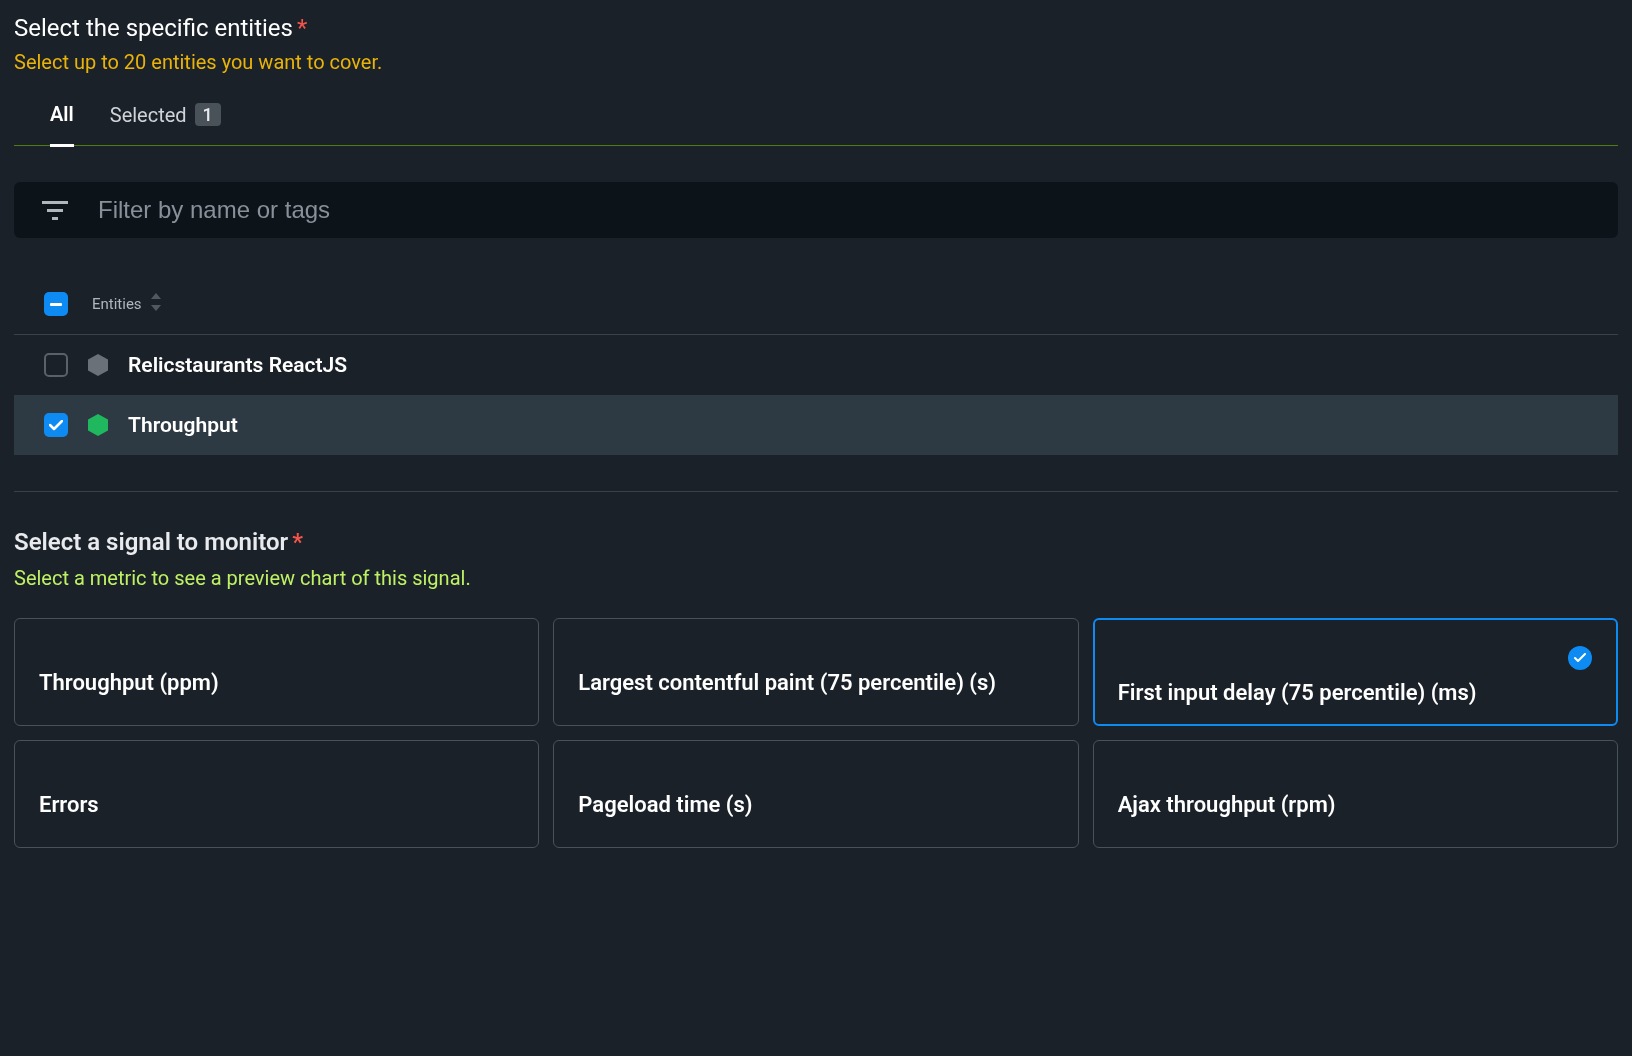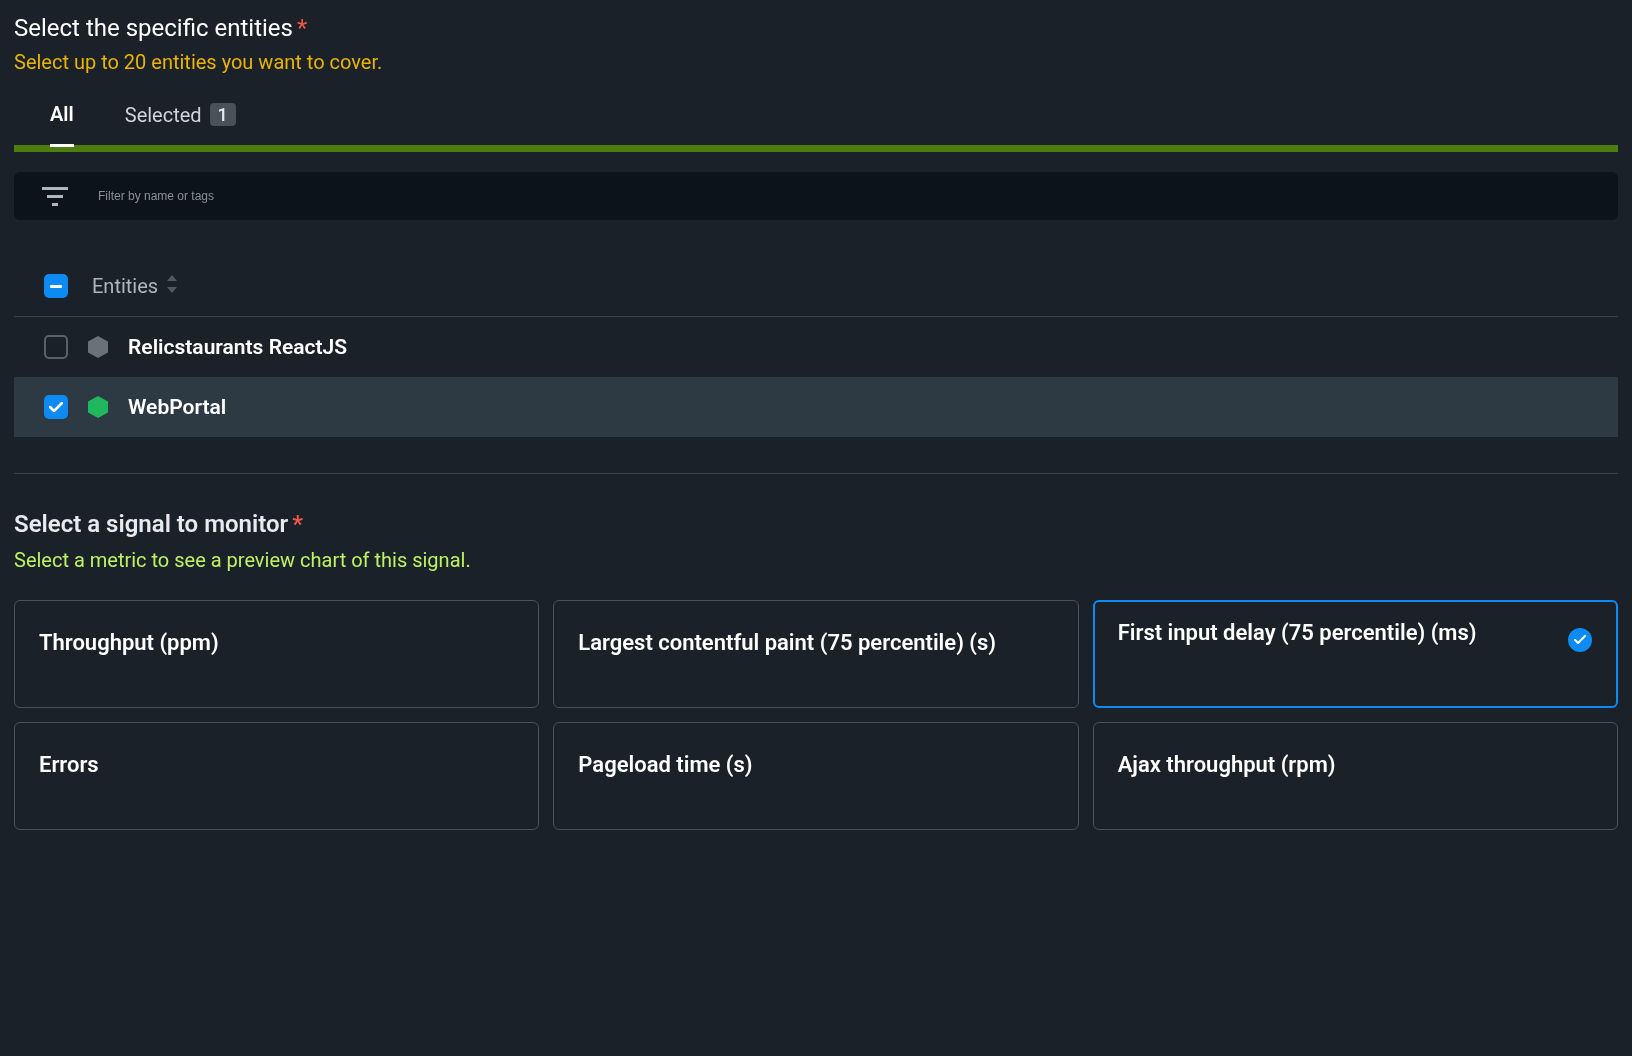--- a/index.html
+++ b/index.html
@@ -24,24 +24,24 @@
       color: #f5554a;
       margin-left: 4px;
     }
     .section-desc {
       font-size: 20px;
       color: #eab308;
       margin-bottom: 28px;
     }
     .tabs {
       display: flex;
-      gap: 51px;
-      border-bottom: 7px solid #4d7c0f;
+      gap: 36px;
+      border-bottom: 1px solid #4d7c0f;
       padding-left: 36px;
-      margin-bottom: 20px;
+      margin-bottom: 36px;
     }
     .tab {
       padding-bottom: 18px;
       font-size: 20px;
       color: #d0d4d9;
       cursor: pointer;
       display: flex;
       align-items: center;
       gap: 8px;
     }
@@ -70,21 +70,21 @@
     .filter-icon {
       margin-right: 30px;
       display: flex;
       align-items: center;
     }
     .filter-input {
       background: transparent;
       border: none;
       outline: none;
       color: #e8eaed;
-      font-size: 12px;
+      font-size: 24px;
       width: 100%;
     }
     .filter-input::placeholder {
       color: #8a9099;
     }
     .table-header {
       display: flex;
       align-items: center;
       padding: 18px 30px 18px 30px;
       border-bottom: 1px solid #3a4149;
@@ -109,24 +109,24 @@
       background: #ffffff;
       border-radius: 1px;
     }
     .checkbox.unchecked {
       border: 2px solid #5a6169;
     }
     .checkbox.checked {
       background: #0d8bf2;
     }
     .column-header {
-      font-size: 20px;
+      font-size: 15px;
       color: #b0b6bd;
       display: flex;
-      align-items: flex-start;
+      align-items: center;
       gap: 8px;
     }
     .sort-icon {
       opacity: 0.5;
     }
     .entity-row {
       display: flex;
       align-items: center;
       padding: 18px 30px;
       gap: 20px;
@@ -158,21 +158,21 @@
       gap: 14px;
     }
     .signal-card {
       border: 1px solid #4a5259;
       border-radius: 6px;
       padding: 26px 24px;
       min-height: 108px;
       cursor: pointer;
       position: relative;
       display: flex;
-      align-items: flex-start;
+      align-items: flex-end;
     }
     .signal-card.selected {
       border: 2px solid #0d8bf2;
       padding: 15px 23px;
     }
     .signal-label {
       font-size: 22px;
       font-weight: 600;
       color: #ffffff;
       line-height: 1.45;
@@ -258,21 +258,21 @@
     <div class="checkbox checked">
       <svg width="14" height="11" viewBox="0 0 14 11">
           <path d="M1 5 L5 9 L13 1" stroke="#ffffff" stroke-width="2.5" fill="none" stroke-linecap="round" stroke-linejoin="round"></path>
         </svg>
     </div>
     <span class="hex-icon">
       <svg width="20" height="22" viewBox="0 0 20 22">
           <path d="M10 0 L20 5.5 L20 16.5 L10 22 L0 16.5 L0 5.5 Z" fill="#1fb85e"></path>
         </svg>
     </span>
-    <span class="entity-name">WebPortal</span>
+    <span class="entity-name">Throughput</span>
   </div>
 </div>
 
 <div class="divider"></div>
 
 <div>
   <div class="section2-title">
     <span>Select a signal to monitor</span><span class="required">*</span>
   </div>
   <div class="section2-desc">Select a metric to see a preview chart of this signal.</div>

